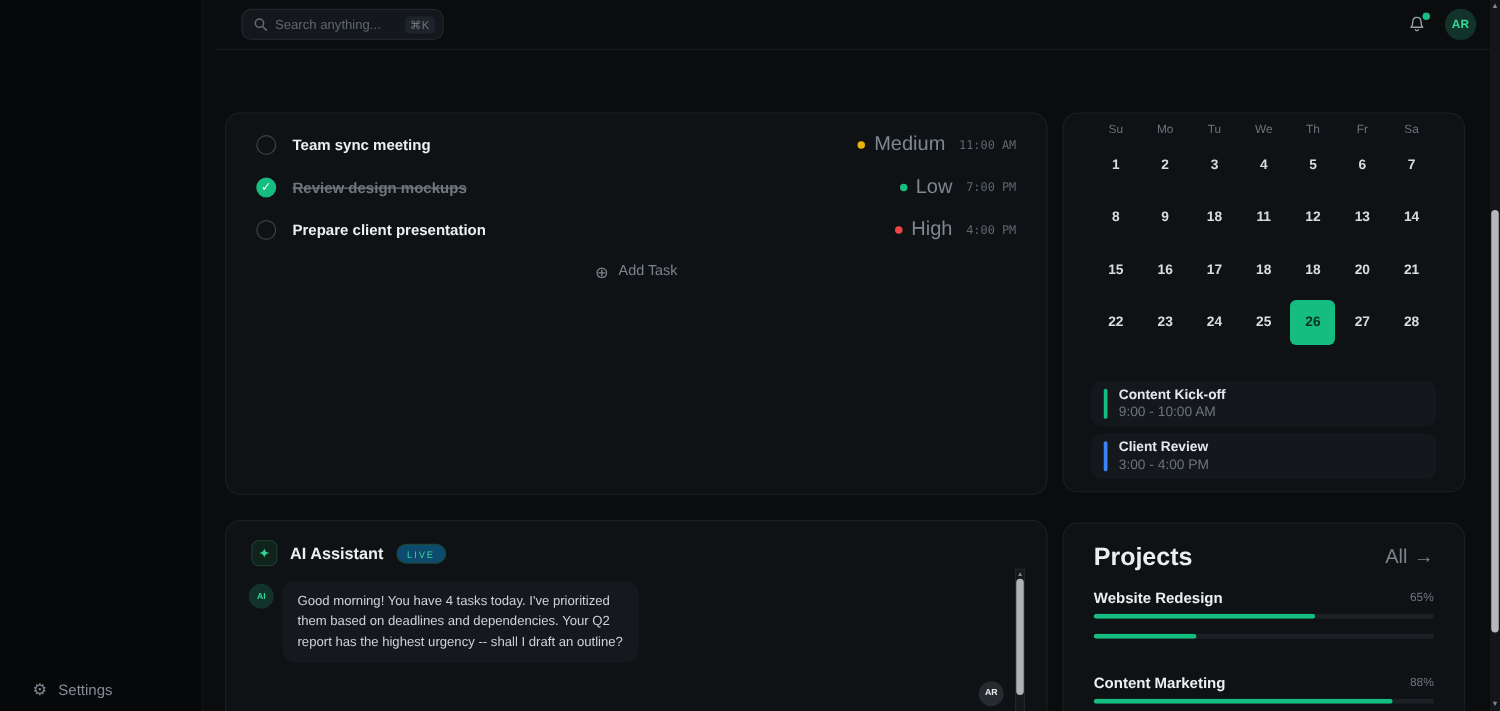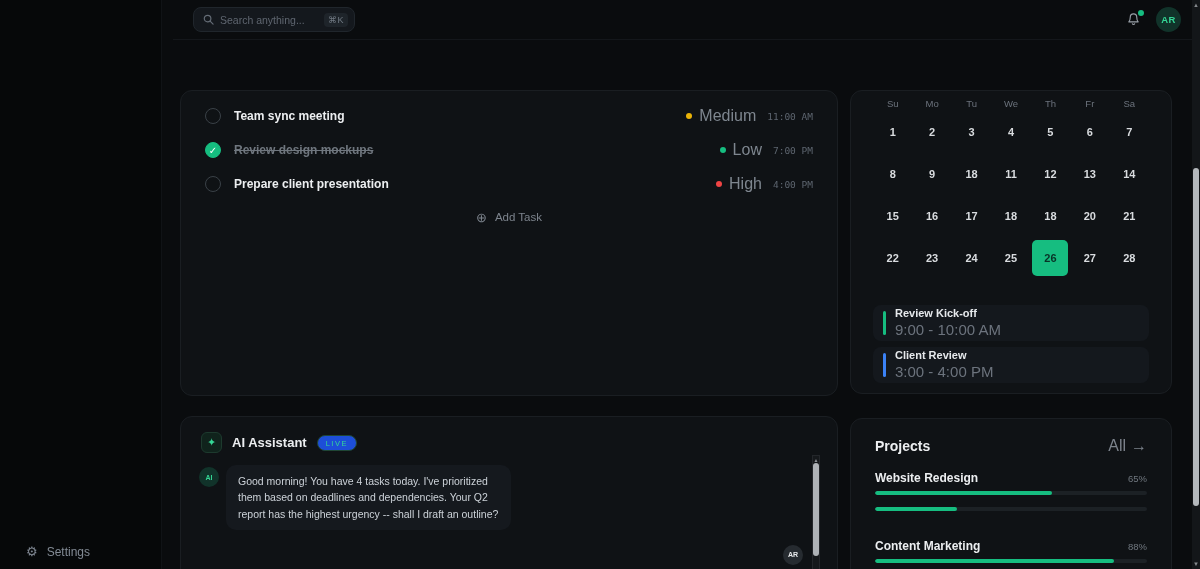--- a/index.html
+++ b/index.html
@@ -59,30 +59,30 @@
   .cal-head{ height:16px; display:grid; place-items:center; font-size:9.5px; color:#6c737d; }
   .cal-cell{ height:42px; display:grid; place-items:center; cursor:pointer; }
   .cal-num{ width:36px; height:36px; display:grid; place-items:center; font-size:11px;
     font-weight:bold; color:#d9dcdf; border-radius:5px; }
   .cal-cell.selected .cal-num{ background:var(--accent); color:#06221a; color:#083326; }
   .events{ margin-top:26px; display:flex; flex-direction:column; gap:6px; }
   .event{ background:var(--row); border-radius:8px; height:36px; display:flex;
     align-items:center; gap:9px; padding:0 10px; cursor:pointer; }
   .event-bar{ width:3px; height:24px; border-radius:2px; flex:none; }
   .event-title{ font-size:11px; font-weight:bold; color:#e6e9ec; line-height:1.3; }
-  .event-time{ font-size:15px; color:#6c737d; line-height:1.3; }
+  .event-time{ font-size:11px; color:#6c737d; line-height:1.3; }
   
   .ai-card{ left:18px; top:328px; width:658px; height:252px; padding:15px 16px 0 16px; }
   .ai-header{ display:flex; align-items:center; gap:10px; padding-left:4px; }
   .ai-badge-icon{ width:21px; height:21px; border-radius:6px; background:#10231c;
     border:1px solid #1d3a2e; display:grid; place-items:center; color:var(--accent-text);
     font-size:11px; }
   .ai-title{ font-size:13px; font-weight:bold; color:var(--white); }
   .live-pill{ font-size:7.5px; letter-spacing:1.5px; color:var(--accent-text);
-    background:#1d4ed8; border:1px solid #1f4634; border-radius:999px; padding:3px 8px 2px; }
+    background:#0c4a6e; border:1px solid #1f4634; border-radius:999px; padding:3px 8px 2px; }
   .chat{ margin-top:12px; padding:0 18px 0 2px; display:flex; flex-direction:column; gap:13px; }
   .msg{ display:flex; gap:7px; align-items:flex-start; }
   .msg.user{ justify-content:flex-end; }
   .chat-avatar{ width:20px; height:20px; border-radius:50%; flex:none; display:grid;
     place-items:center; font-size:7px; font-weight:bold; margin-top:2px; }
   .msg.ai .chat-avatar{ background:#11332a; color:var(--accent-text); }
   .msg.user .chat-avatar{ background:#262b30; color:#e8eaec; }
   .bubble{ max-width:285px; border-radius:10px; padding:8px 12px; font-size:10.5px;
     line-height:1.55; }
   .msg.ai .bubble{ background:#15191e; color:#ccd2d8; }
@@ -90,21 +90,21 @@
   
   .chat-sb{ position:absolute; right:17px; top:38px; width:8px; height:146px;
     background:#15181b; border:1px solid #23262a; }
   .chat-sb .arr{ position:absolute; left:0; width:100%; text-align:center; font-size:5px; color:#8a8e93; }
   .chat-sb .arr.up{ top:1px; } .chat-sb .arr.down{ bottom:1px; }
   .chat-sb .thumb{ position:absolute; left:0px; top:7px; width:6px; height:93px;
     background:#aeb2b6; border-radius:3px; }
   
   .projects-card{ left:688px; top:330px; width:322px; height:240px; padding:16px 24px 0; }
   .proj-header{ display:flex; align-items:center; justify-content:space-between; height:22px; }
-  .proj-title{ font-size:14px; font-weight:bold; color:var(--white); }
+  .proj-title{ font-size:20px; font-weight:bold; color:var(--white); }
   .proj-all{ font-size:16px; color:#7c838c; cursor:pointer; display:flex; gap:5px; align-items:center; }
   .proj-list{ margin-top:8px; }
   .proj-item{ height:34px; padding-top:4px; }
   .proj-row{ display:flex; justify-content:space-between; align-items:center; height:18px; }
   .proj-name{ font-size:12px; font-weight:bold; color:var(--white); }
   .proj-pct{ font-size:9.5px; color:#70777f; }
   .proj-track{ margin-top:4px; height:4px; background:#1c2125; border-radius:2px; overflow:hidden; }
   .proj-fill{ height:100%; background:var(--accent); border-radius:2px; }
   .new-project{ margin-top:14px; height:30px; display:flex; align-items:center;
     justify-content:center; gap:8px; color:#7c838c; font-size:11.5px; cursor:pointer; }
@@ -295,21 +295,21 @@
         </div>
         <div class="cal-cell">
           <span class="cal-num">28</span>
         </div>
       </div>
     <div class="events">
 
     <div class="event">
           <span class="event-bar" style="background: rgb(22, 189, 128);"></span>
           <span>
-            <div class="event-title">Review Kick-off</div>
+            <div class="event-title">Content Kick-off</div>
             <div class="event-time">9:00 - 10:00 AM</div>
           </span>
         </div>
         <div class="event">
           <span class="event-bar" style="background: rgb(59, 130, 246);"></span>
           <span>
             <div class="event-title">Client Review</div>
             <div class="event-time">3:00 - 4:00 PM</div>
           </span>
         </div>

